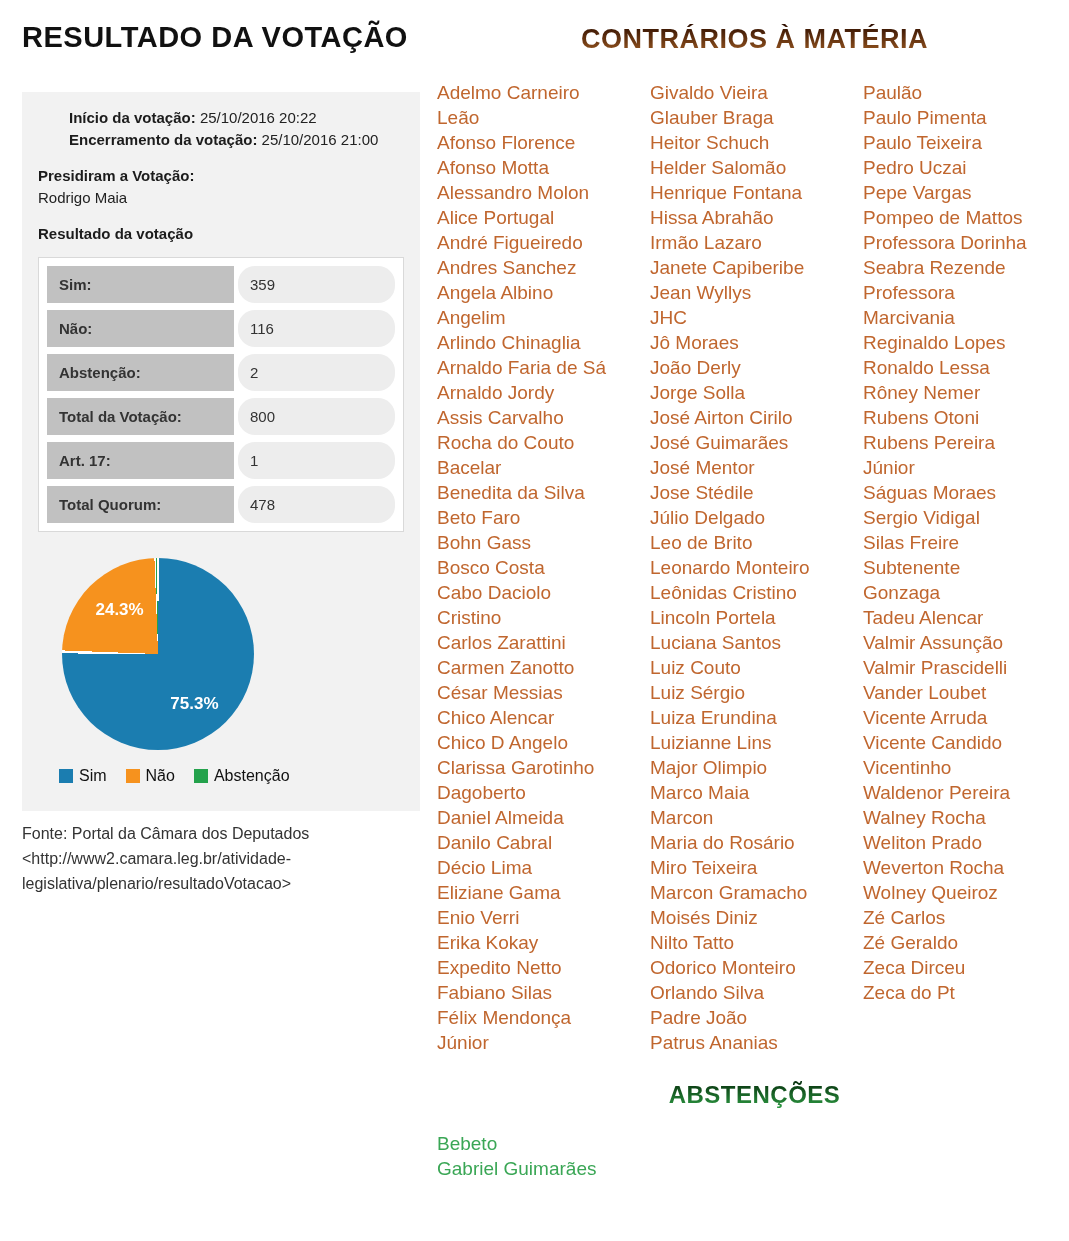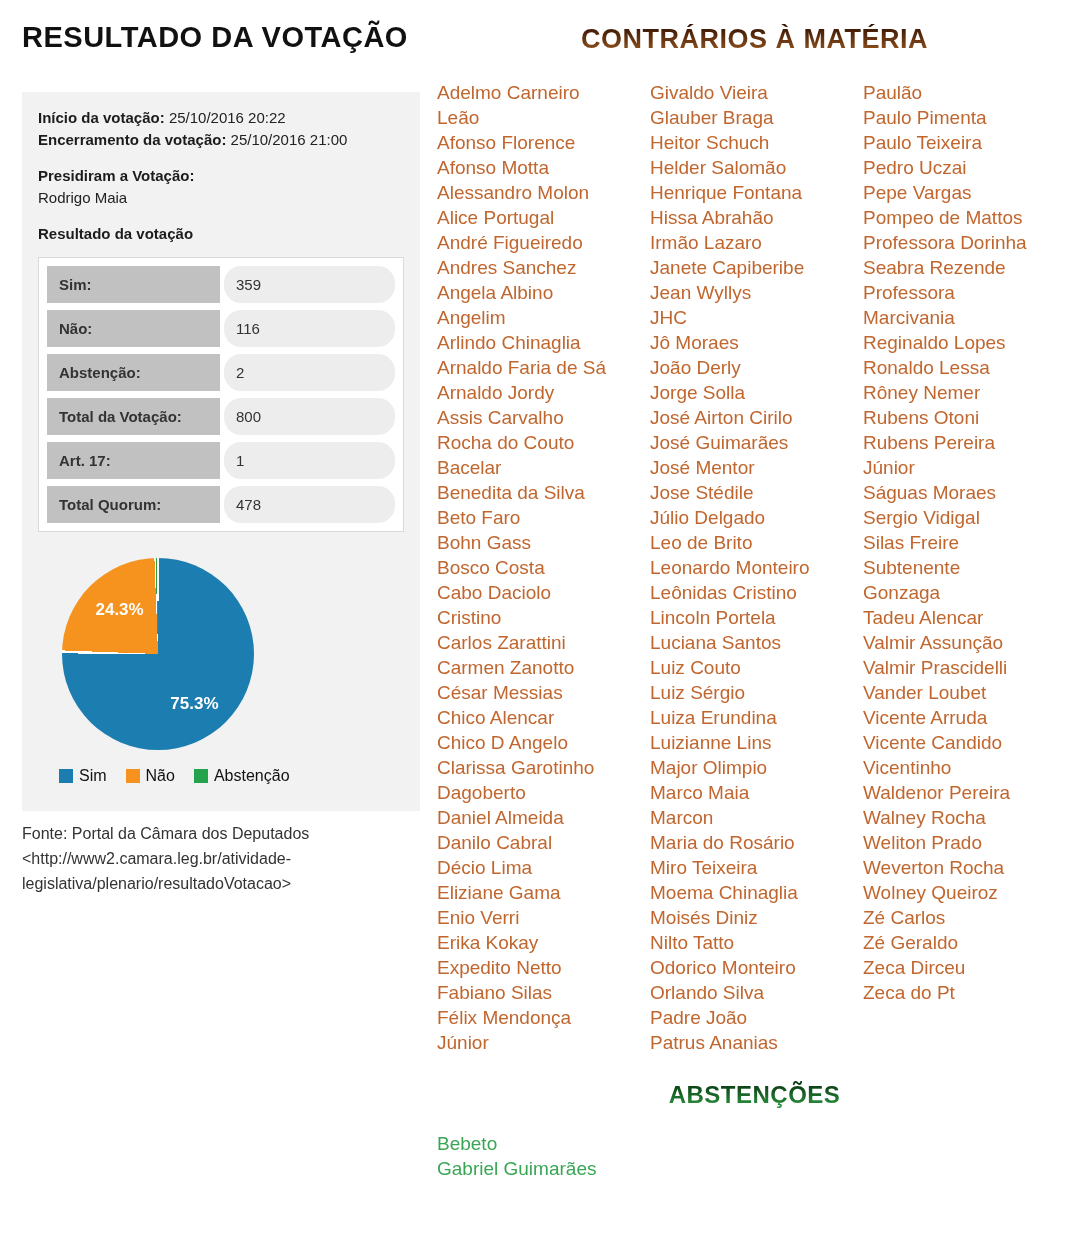--- a/index.html
+++ b/index.html
@@ -16,29 +16,29 @@
   .page-title {
     margin:20px 0 0 0;
     font-size:29px; line-height:34px; font-weight:900;
     letter-spacing:0.5px; color:#111;
   }
   .card {
     margin-top:38px; width:398px;
     background:#f2f2f2; padding:15px 16px 26px 16px;
   }
   .info-line { margin:0; font-size:15px; line-height:22px; color:#222; }
-  .info-line b { font-weight:bold; color:#1c1c1c; }
+  .info-line b { font-weight:bold; color:#1c1c1c;margin-left:31px; }
   .spacer { height:14px; }
   .section-heading { margin:0; font-size:15px; line-height:22px; font-weight:bold; color:#1c1c1c; }
 
   .table-wrap { margin-top:12px; background:#fff; border:1px solid #d9d9d9; padding:8px; }
   .trow { display:flex; gap:4px; margin-bottom:7px; }
   .trow:last-child { margin-bottom:0; }
   .tlabel {
-    width:173px; background:#c1c1c1; color:#333;
+    width:187px; background:#c1c1c1; color:#333;
     font-weight:bold; font-size:15px; padding:10px 4px 10px 12px;
   }
   .tvalue { flex:1; background:#ededed; color:#333; font-size:15px; padding:10px 4px 10px 12px;border-radius:17px; }
 
   .pie { position:relative; width:192px; height:192px; border-radius:50%; margin:26px 0 0 24px; }
   .pct {
     position:absolute; transform:translate(-50%,-50%);
     color:#fff; font-weight:bold; font-size:17px; white-space:nowrap;
   }
   .pct-sim { left:69%; top:76%; }
@@ -211,21 +211,21 @@
           <div class="nm">Luciana Santos</div>
           <div class="nm">Luiz Couto</div>
           <div class="nm">Luiz Sérgio</div>
           <div class="nm">Luiza Erundina</div>
           <div class="nm">Luizianne Lins</div>
           <div class="nm">Major Olimpio</div>
           <div class="nm">Marco Maia</div>
           <div class="nm">Marcon</div>
           <div class="nm">Maria do Rosário</div>
           <div class="nm">Miro Teixeira</div>
-          <div class="nm">Moema Chinaglia</div>
+          <div class="nm">Marcon Gramacho</div>
           <div class="nm">Moisés Diniz</div>
           <div class="nm">Nilto Tatto</div>
           <div class="nm">Odorico Monteiro</div>
           <div class="nm">Orlando Silva</div>
           <div class="nm">Padre João</div>
           <div class="nm">Patrus Ananias</div>
         </div>
         <div class="col">
           <div class="nm">Paulão</div>
           <div class="nm">Paulo Pimenta</div>

